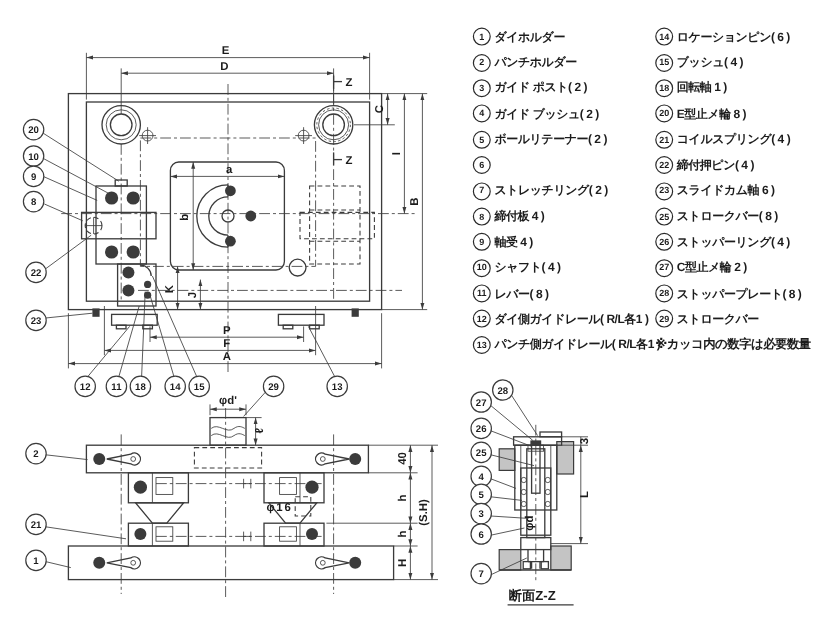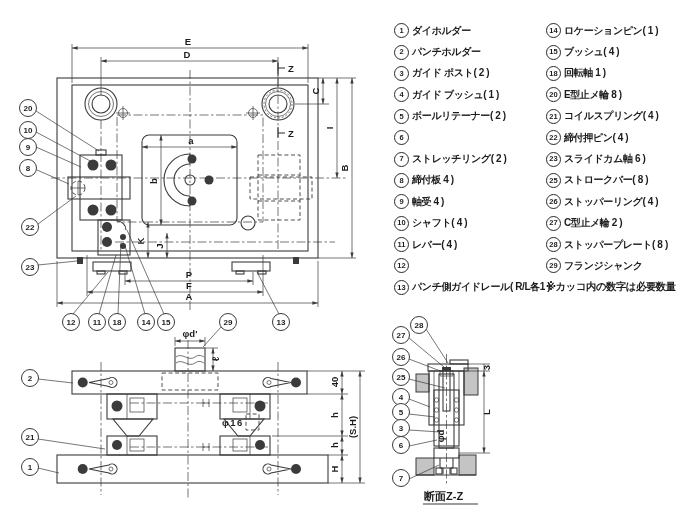--- a/index.html
+++ b/index.html
@@ -521,21 +521,21 @@
       <div class="prow">
           <span class="cnum">2</span>
           <span class="plabel">パンチホルダー</span>
         </div>
       <div class="prow">
           <span class="cnum">3</span>
           <span class="plabel">ガイド ポスト( 2 )</span>
         </div>
       <div class="prow">
           <span class="cnum">4</span>
-          <span class="plabel">ガイド ブッシュ( 1 )</span>
+          <span class="plabel">ガイド ブッシュ( 2 )</span>
         </div>
       <div class="prow">
           <span class="cnum">5</span>
           <span class="plabel">ボールリテーナー( 2 )</span>
         </div>
       <div class="prow">
           <span class="cnum">6</span>
         </div>
       <div class="prow">
           <span class="cnum">7</span>
@@ -548,34 +548,35 @@
       <div class="prow">
           <span class="cnum">9</span>
           <span class="plabel">軸受 4 )</span>
         </div>
       <div class="prow">
           <span class="cnum">10</span>
           <span class="plabel">シャフト( 4 )</span>
         </div>
       <div class="prow">
           <span class="cnum">11</span>
-          <span class="plabel">レバー( 4 )</span>
+          <span class="plabel">レバー( 8 )</span>
         </div>
       <div class="prow">
           <span class="cnum">12</span>
+          <span class="plabel">ダイ側ガイドレール( R/L各1 )</span>
         </div>
       <div class="prow">
           <span class="cnum">13</span>
           <span class="plabel">パンチ側ガイドレール( R/L各1 )</span>
         </div>
     </div>
     <div class="pcol right">
       <div class="prow">
           <span class="cnum">14</span>
-          <span class="plabel">ロケーションピン( 1 )</span>
+          <span class="plabel">ロケーションピン( 6 )</span>
         </div>
       <div class="prow">
           <span class="cnum">15</span>
           <span class="plabel">ブッシュ( 4 )</span>
         </div>
       <div class="prow">
           <span class="cnum">18</span>
           <span class="plabel">回転軸 1 )</span>
         </div>
       <div class="prow">
@@ -605,19 +606,19 @@
       <div class="prow">
           <span class="cnum">27</span>
           <span class="plabel">C型止メ輪 2 )</span>
         </div>
       <div class="prow">
           <span class="cnum">28</span>
           <span class="plabel">ストッパープレート( 8 )</span>
         </div>
       <div class="prow">
           <span class="cnum">29</span>
-          <span class="plabel">フランジシャンク</span>
+          <span class="plabel">ストロークバー</span>
         </div>
       <div class="pnote">※カッコ内の数字は必要数量</div>
     </div>
   </div>
 
 </div>
 
 </body></html>

